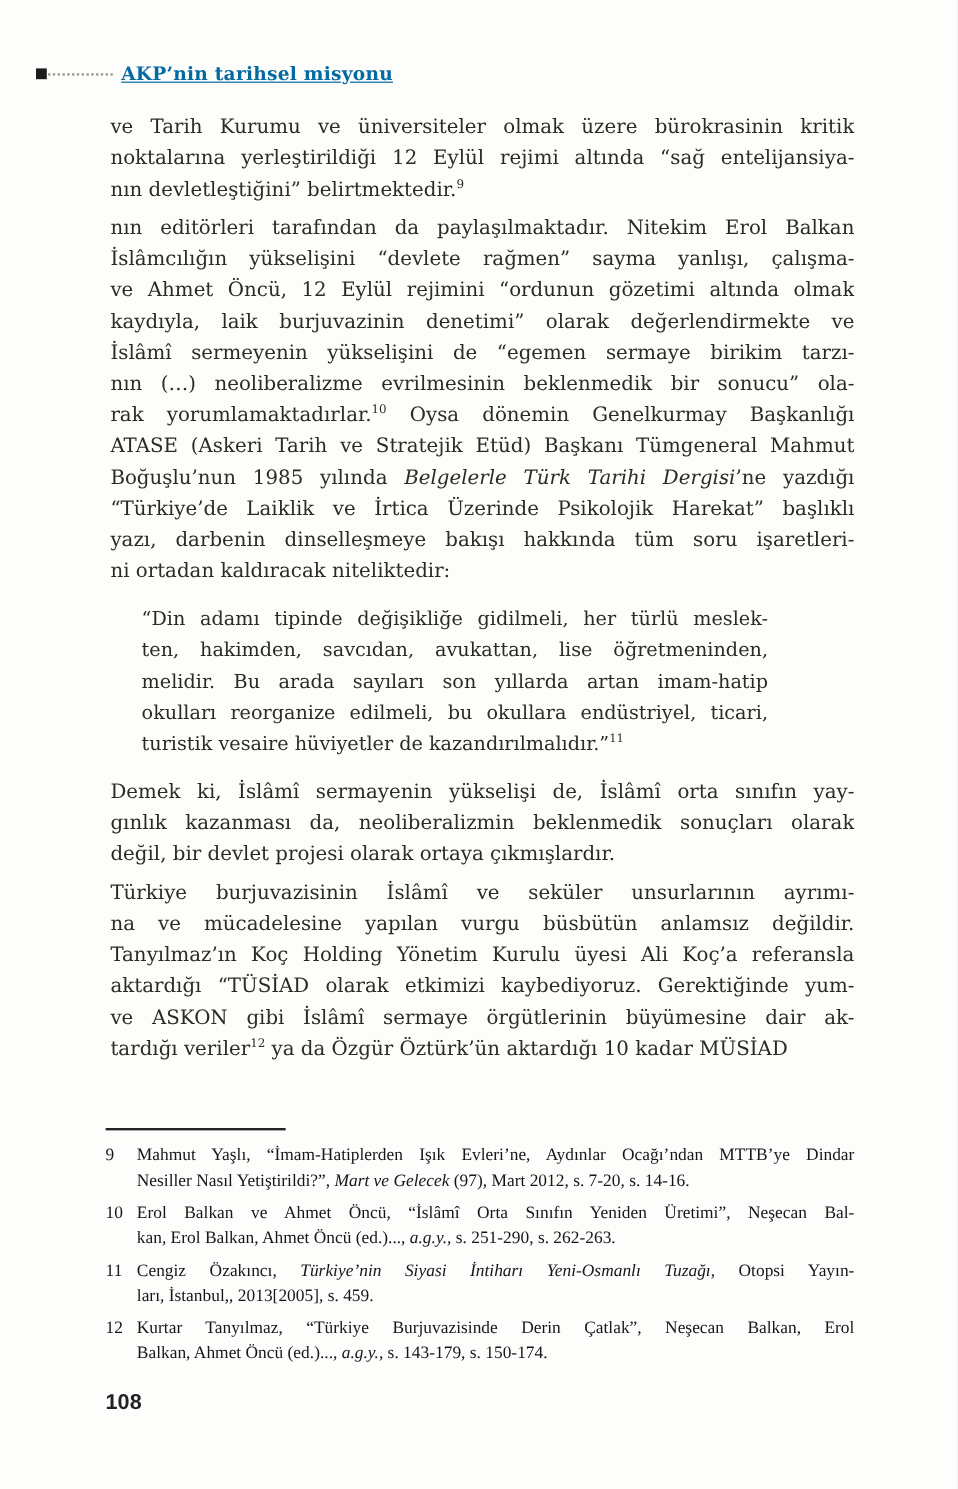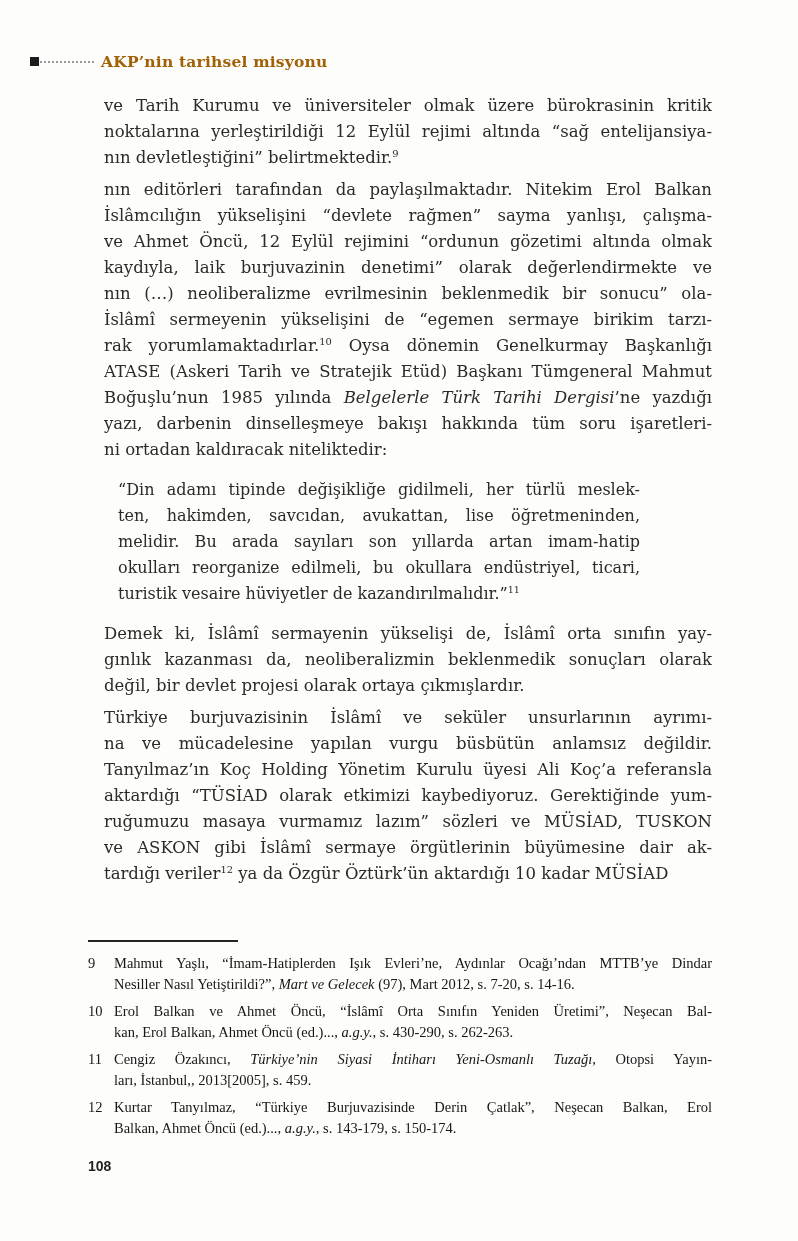--- a/index.html
+++ b/index.html
@@ -5,40 +5,40 @@
   html,body{margin:0;padding:0;background:#e9e9e9;}
   .page{
     position:relative;width:798px;height:1241px;margin:0 auto;
     background:#fdfdfb;color:#2b2a28;
     font-family:"DejaVu Serif",serif;overflow:hidden;
   }
   
   .running-head{position:absolute;left:30px;top:52px;display:flex;align-items:center;}
   .sq{width:9px;height:9px;background:#1c1c1c;flex:0 0 9px;}
   .dots{width:54px;height:0;border-bottom:2px dotted #9b9b98;margin:0 7px 0 1px;}
-  .head-title{font-size:15.5px;font-weight:bold;color:#a16207;letter-spacing:.2px;white-space:nowrap;}
+  .head-title{font-size:15.5px;font-weight:bold;color:#0369a1;letter-spacing:.2px;white-space:nowrap;text-decoration:underline;}
   
   .body-text{position:absolute;left:88px;top:93px;width:624px;max-height:848px;overflow:hidden;
     font-size:16.5px;line-height:26px;}
-  .para{margin:0 0 6px 16px;}
+  .para{margin:0 0 6px 4px;}
   .quote{margin:14px 0 14px 30px;width:522px;font-size:16px;line-height:26px;}
   .line{text-align:justify;text-align-last:justify;}
   .line.last{text-align-last:left;}
   sup{font-size:.6em;line-height:0;vertical-align:super;}
   em{font-style:italic;}
   
   .fn-divider{position:absolute;left:88px;top:940px;width:150px;border-top:2px solid #242424;}
   .footnotes{position:absolute;left:88px;top:953px;width:624px;
     font-family:"Liberation Serif",serif;font-size:14.5px;line-height:21px;color:#161616;}
   .footnote{display:flex;margin-bottom:6px;}
   .fn-num{flex:0 0 26px;}
   .fn-text{flex:1;min-width:0;}
   
   .page-number{position:absolute;left:88px;top:1158px;
-    font-family:"Liberation Sans",sans-serif;font-weight:bold;font-size:14px;color:#222;}
+    font-family:"Liberation Sans",sans-serif;font-weight:bold;font-size:18px;color:#222;}
 </style>
 </head>
 <body>
 
 <div class="page">
 
   <header class="running-head">
     <span class="sq"></span>
     <span class="dots"></span>
     <span class="head-title">AKP’nin tarihsel misyonu</span>
@@ -48,66 +48,66 @@
       <div class="para">
         <div class="line"><span>ve Tarih Kurumu ve üniversiteler olmak üzere bürokrasinin kritik</span></div>
         <div class="line"><span>noktalarına yerleştirildiği 12 Eylül rejimi altında “sağ entelijansiya-</span></div>
         <div class="line last"><span>nın devletleştiğini” belirtmektedir.</span><sup>9</sup></div>
       </div>
       <div class="para">
         <div class="line"><span>nın editörleri tarafından da paylaşılmaktadır. Nitekim Erol Balkan</span></div>
         <div class="line"><span>İslâmcılığın yükselişini “devlete rağmen” sayma yanlışı, çalışma-</span></div>
         <div class="line"><span>ve Ahmet Öncü, 12 Eylül rejimini “ordunun gözetimi altında olmak</span></div>
         <div class="line"><span>kaydıyla, laik burjuvazinin denetimi” olarak değerlendirmekte ve</span></div>
+        <div class="line"><span>İslâmî sermeyenin yükselişini de “egemen sermaye birikim tarzı-</span></div>
         <div class="line"><span>nın (…) neoliberalizme evrilmesinin beklenmedik bir sonucu” ola-</span></div>
-        <div class="line"><span>İslâmî sermeyenin yükselişini de “egemen sermaye birikim tarzı-</span></div>
         <div class="line"><span>rak yorumlamaktadırlar.</span><sup>10</sup><span> Oysa dönemin Genelkurmay Başkanlığı</span></div>
         <div class="line"><span>ATASE (Askeri Tarih ve Stratejik Etüd) Başkanı Tümgeneral Mahmut</span></div>
         <div class="line"><span>Boğuşlu’nun 1985 yılında </span><em>Belgelerle Türk Tarihi Dergisi</em><span>’ne yazdığı</span></div>
+        <div class="line"><span>“Türkiye’de Laiklik ve İrtica Üzerinde Psikolojik Harekat” başlıklı</span></div>
         <div class="line"><span>yazı, darbenin dinselleşmeye bakışı hakkında tüm soru işaretleri-</span></div>
         <div class="line last"><span>ni ortadan kaldıracak niteliktedir:</span></div>
       </div>
       <div class="quote">
         <div class="line"><span>“Din adamı tipinde değişikliğe gidilmeli, her türlü meslek-</span></div>
         <div class="line"><span>ten, hakimden, savcıdan, avukattan, lise öğretmeninden,</span></div>
         <div class="line"><span>melidir. Bu arada sayıları son yıllarda artan imam-hatip</span></div>
         <div class="line"><span>okulları reorganize edilmeli, bu okullara endüstriyel, ticari,</span></div>
         <div class="line last"><span>turistik vesaire hüviyetler de kazandırılmalıdır.”</span><sup>11</sup></div>
       </div>
       <div class="para">
         <div class="line"><span>Demek ki, İslâmî sermayenin yükselişi de, İslâmî orta sınıfın yay-</span></div>
         <div class="line"><span>gınlık kazanması da, neoliberalizmin beklenmedik sonuçları olarak</span></div>
         <div class="line last"><span>değil, bir devlet projesi olarak ortaya çıkmışlardır.</span></div>
       </div>
       <div class="para">
         <div class="line"><span>Türkiye burjuvazisinin İslâmî ve seküler unsurlarının ayrımı-</span></div>
         <div class="line"><span>na ve mücadelesine yapılan vurgu büsbütün anlamsız değildir.</span></div>
         <div class="line"><span>Tanyılmaz’ın Koç Holding Yönetim Kurulu üyesi Ali Koç’a referansla</span></div>
         <div class="line"><span>aktardığı “TÜSİAD olarak etkimizi kaybediyoruz. Gerektiğinde yum-</span></div>
-        <div class="line"><span>ruğumuzu masaya vurmamız lazım” sözleri ve MÜSİAD, TUSKON</span></div>
         <div class="line"><span>ve ASKON gibi İslâmî sermaye örgütlerinin büyümesine dair ak-</span></div>
         <div class="line last"><span>tardığı veriler</span><sup>12</sup><span> ya da Özgür Öztürk’ün aktardığı 10 kadar MÜSİAD</span></div>
       </div>
     </main>
 
   <div class="fn-divider"></div>
 
   <section class="footnotes" id="footnotes">
       <div class="footnote">
         <span class="fn-num">9</span>
         <div class="fn-text">
           <div class="line"><span>Mahmut Yaşlı, “İmam-Hatiplerden Işık Evleri’ne, Aydınlar Ocağı’ndan MTTB’ye Dindar</span></div>
           <div class="line last"><span>Nesiller Nasıl Yetiştirildi?”, </span><em>Mart ve Gelecek</em><span> (97), Mart 2012, s. 7-20, s. 14-16.</span></div>
         </div>
       </div>
       <div class="footnote">
         <span class="fn-num">10</span>
         <div class="fn-text">
           <div class="line"><span>Erol Balkan ve Ahmet Öncü, “İslâmî Orta Sınıfın Yeniden Üretimi”, Neşecan Bal-</span></div>
-          <div class="line last"><span>kan, Erol Balkan, Ahmet Öncü (ed.)..., </span><em>a.g.y.</em><span>, s. 430-290, s. 262-263.</span></div>
+          <div class="line last"><span>kan, Erol Balkan, Ahmet Öncü (ed.)..., </span><em>a.g.y.</em><span>, s. 251-290, s. 262-263.</span></div>
         </div>
       </div>
       <div class="footnote">
         <span class="fn-num">11</span>
         <div class="fn-text">
           <div class="line"><span>Cengiz Özakıncı, </span><em>Türkiye’nin Siyasi İntiharı Yeni-Osmanlı Tuzağı</em><span>, Otopsi Yayın-</span></div>
           <div class="line last"><span>ları, İstanbul,, 2013[2005], s. 459.</span></div>
         </div>
       </div>
       <div class="footnote">

